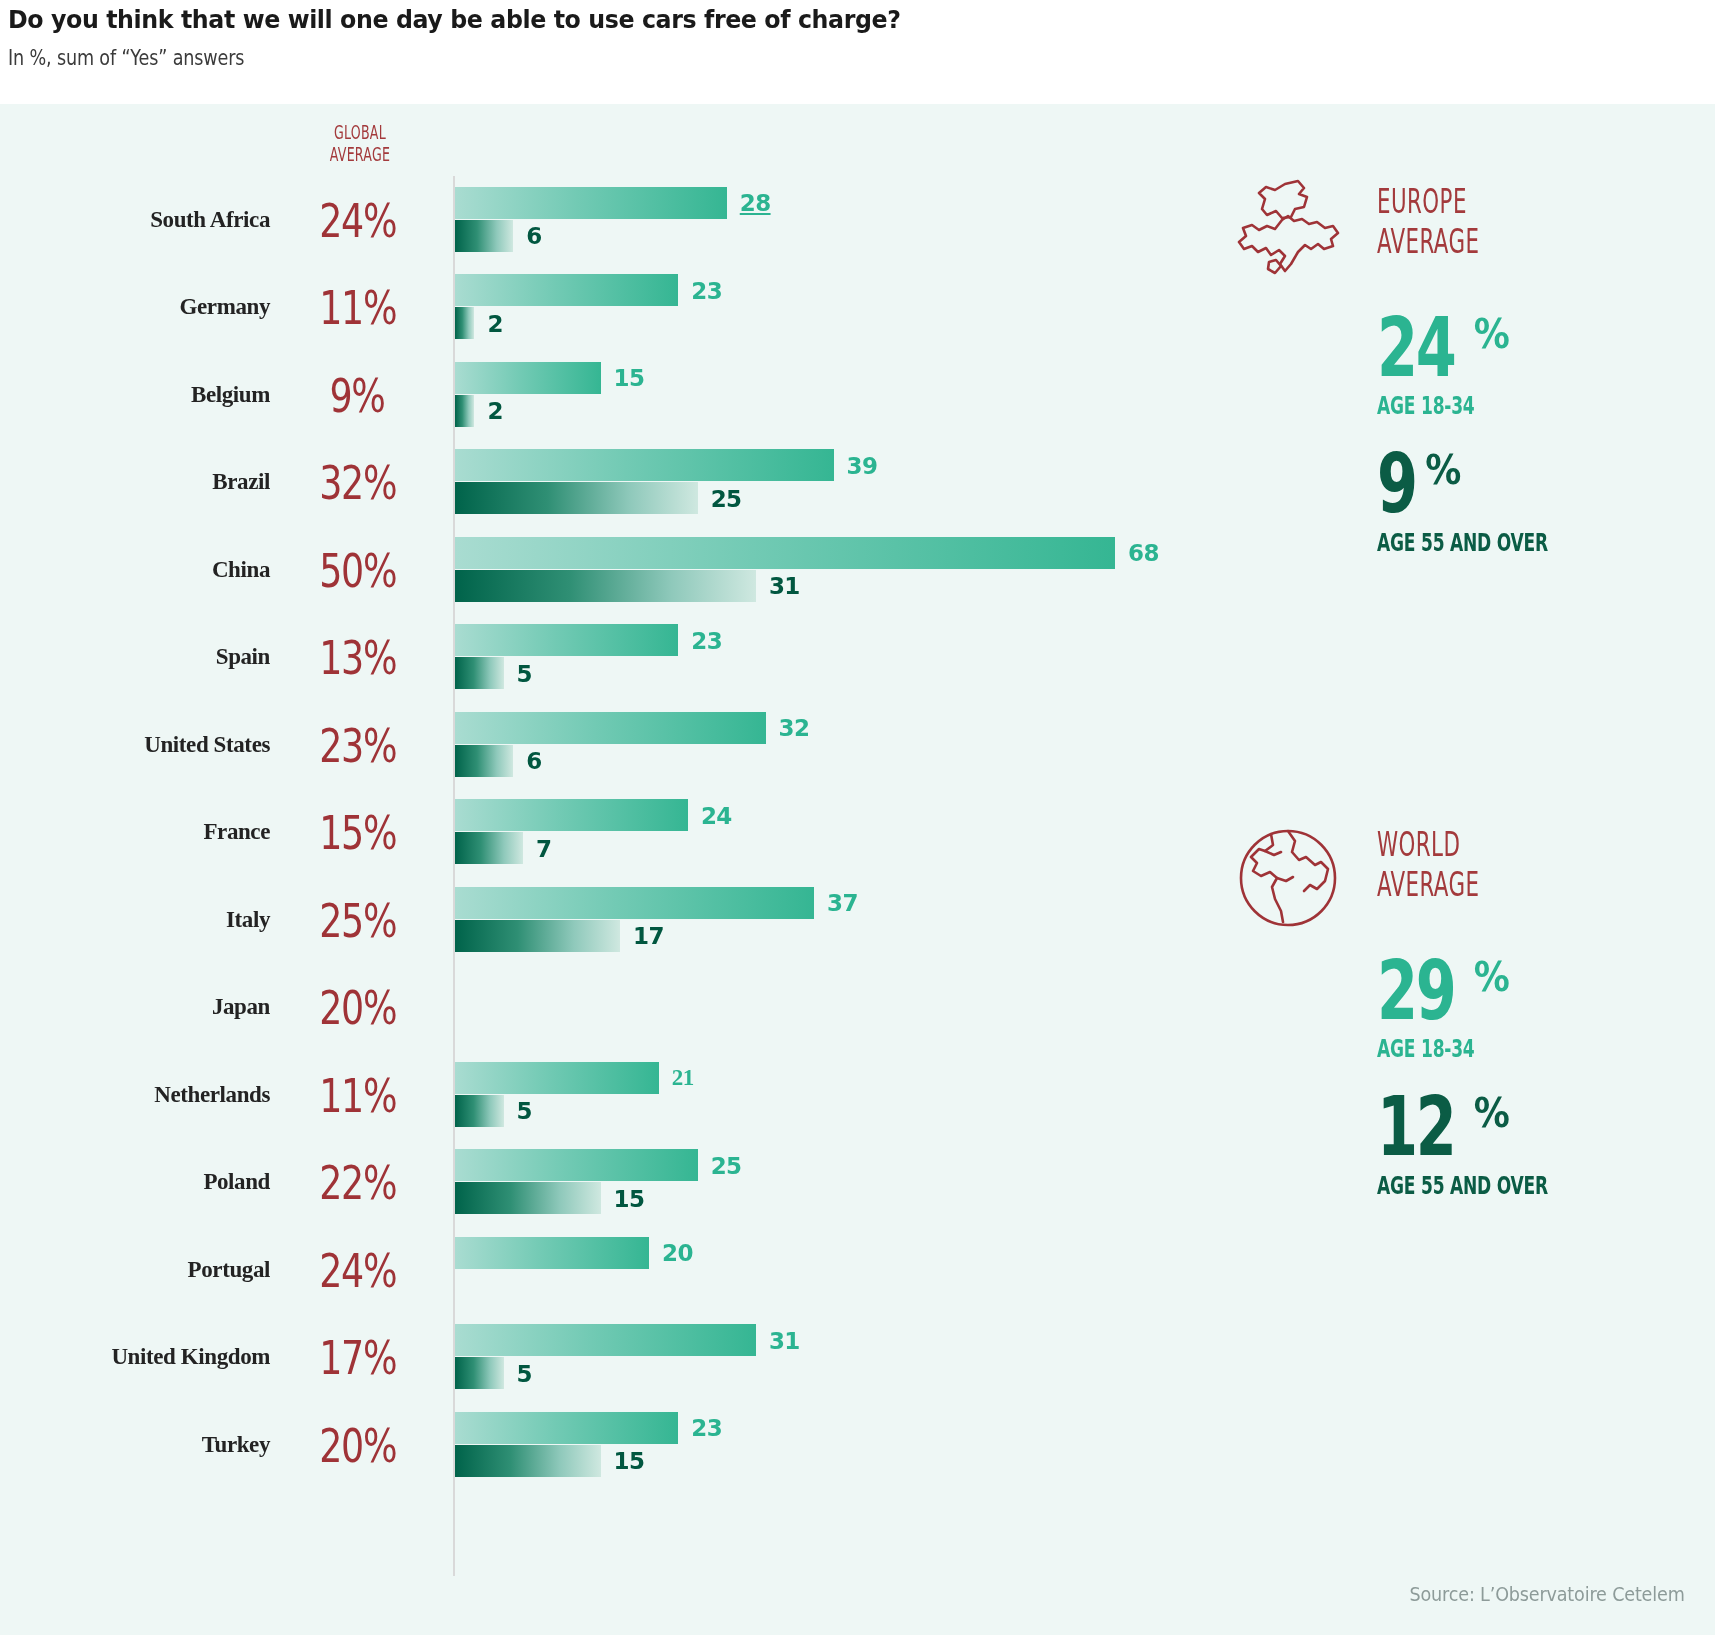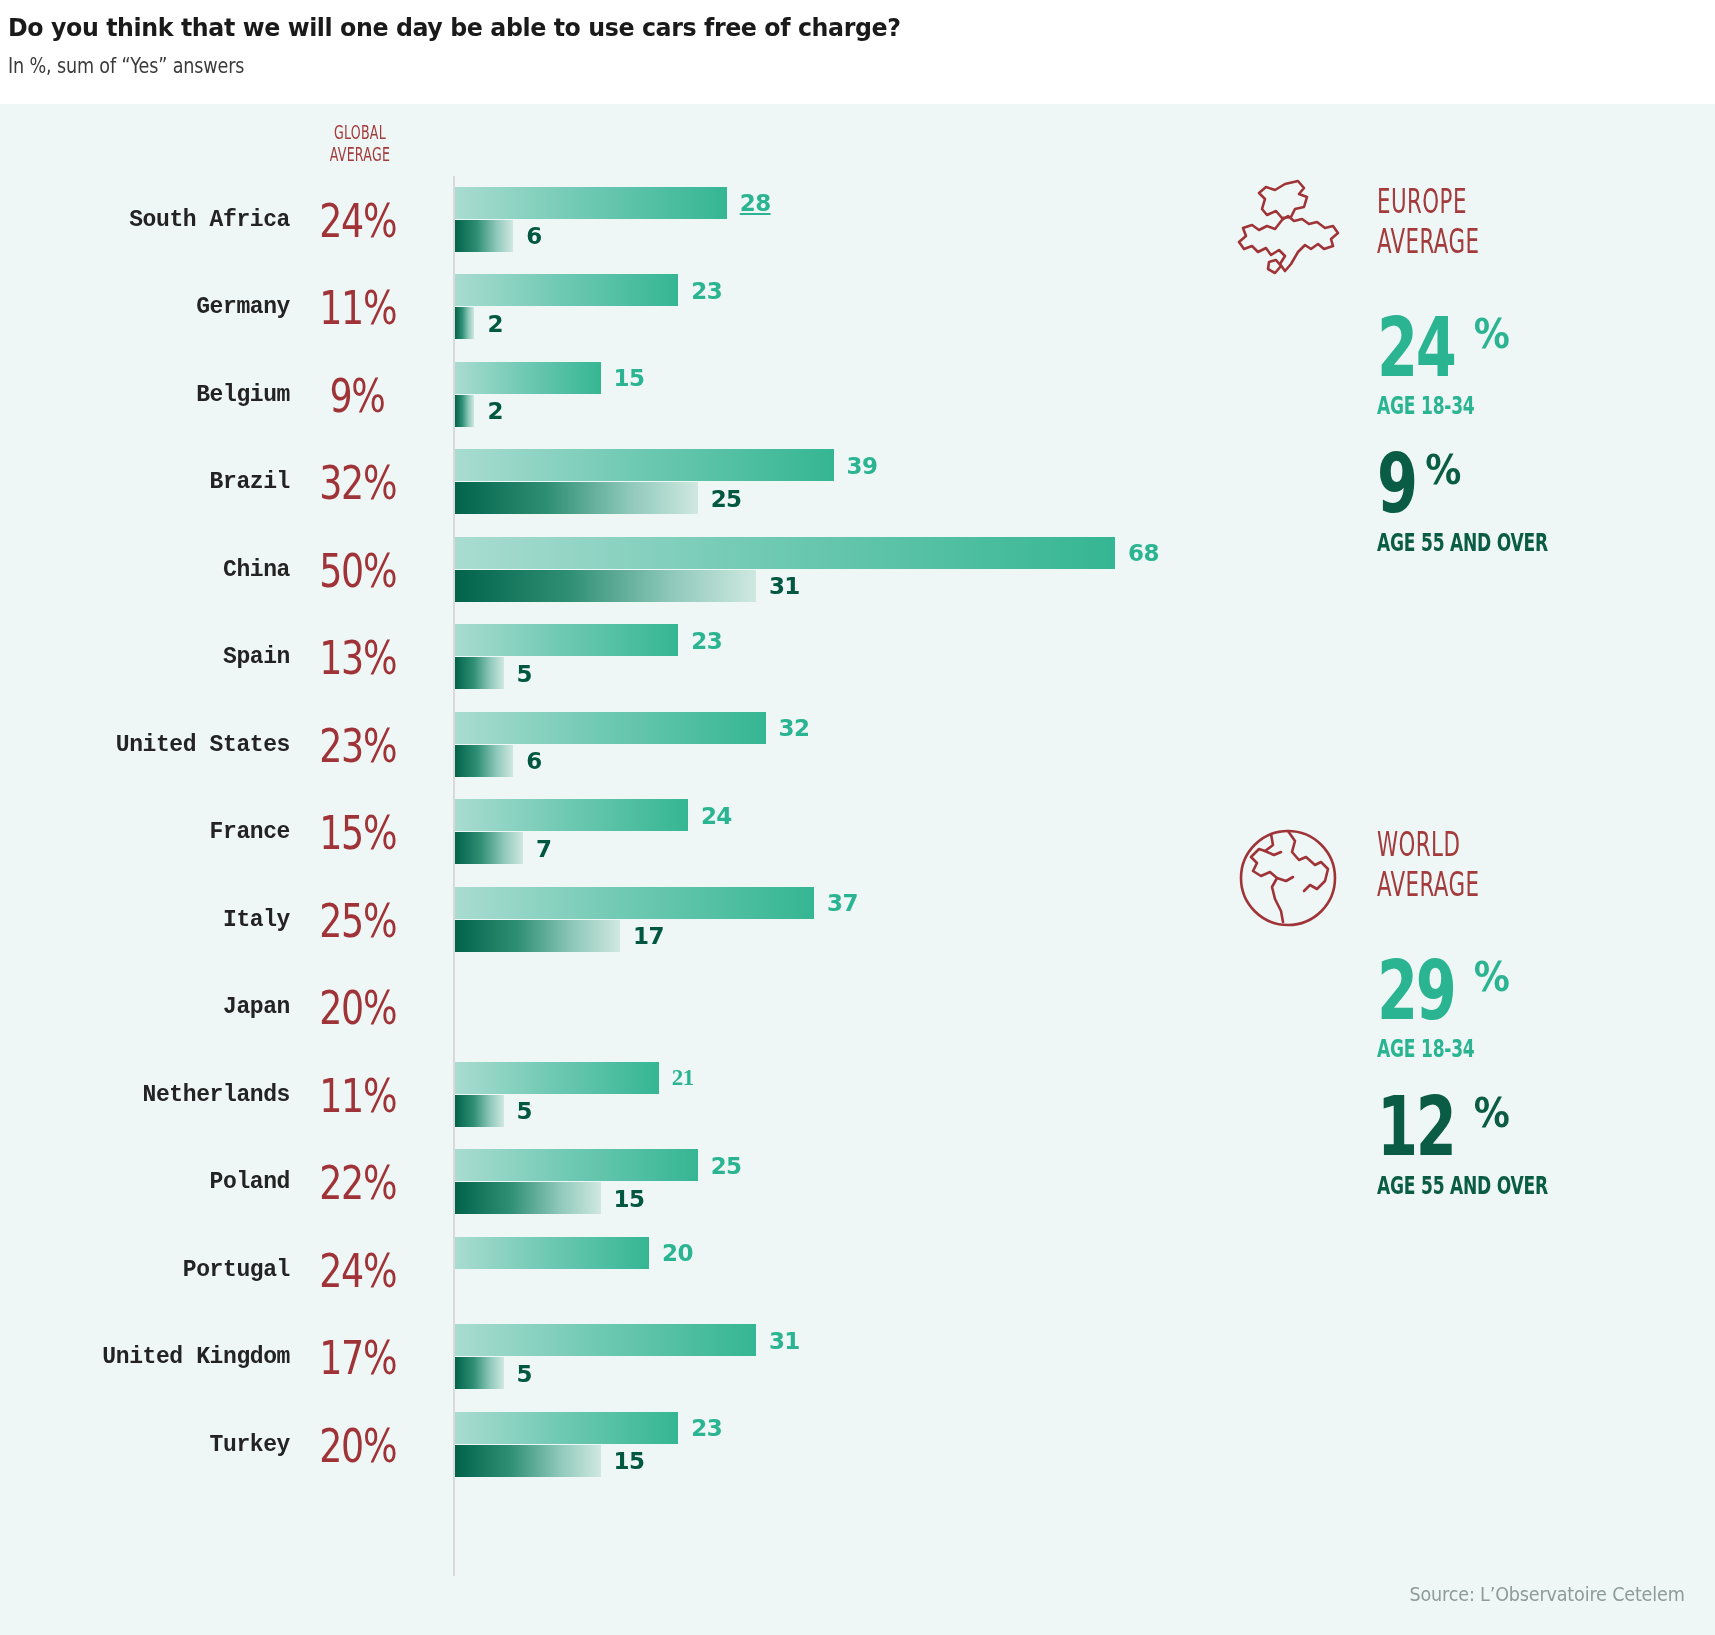--- a/index.html
+++ b/index.html
@@ -19,21 +19,21 @@
     background: #ffffff;
   }
 
   
   .header {
     position: absolute;
     left: 8px;
     top: 0;
     width: 1700px;
     height: 104px;
-    padding-top: 12px;
+    padding-top: 4px;
   }
   .title {
     font-family: "DejaVu Sans", sans-serif;
     font-size: 25.5px;
     font-weight: 700;
     color: #1a1a1a;
     letter-spacing: -0.45px;
     line-height: 1.18;
     transform: scaleX(0.93);
     transform-origin: left center;
@@ -91,27 +91,26 @@
     height: 87.5px;
   }
 
   .country {
     position: absolute;
     left: 0;
     top: 50%;
     transform: translateY(-50%);
     width: 270px;
     text-align: right;
-    font-family: Liberation Mono, monospace;
+    font-family: Liberation Serif, serif;
     font-size: 23px;
     font-weight: 700;
     color: #232323;
     letter-spacing: -0.4px;
     white-space: nowrap;
-    margin-left: 20px;
   }
 
   .pct {
     position: absolute;
     left: 290px;
     top: 50%;
     transform: translateY(-50%);
     width: 135px;
     text-align: center;
     font-family: "DejaVu Sans Condensed", "DejaVu Sans", sans-serif;

